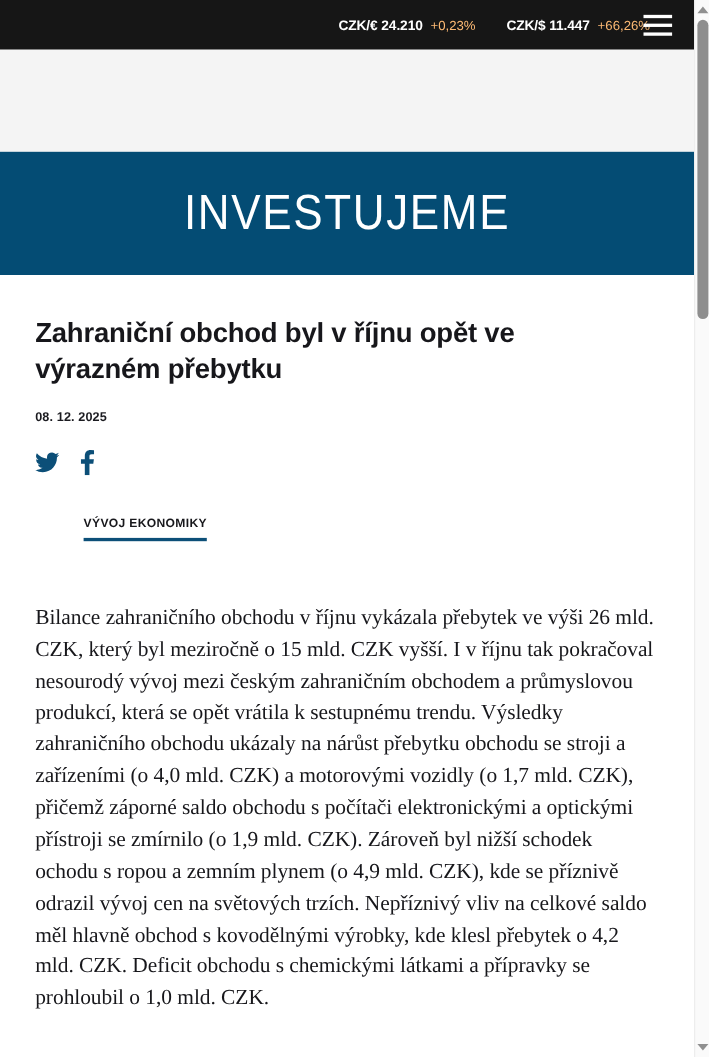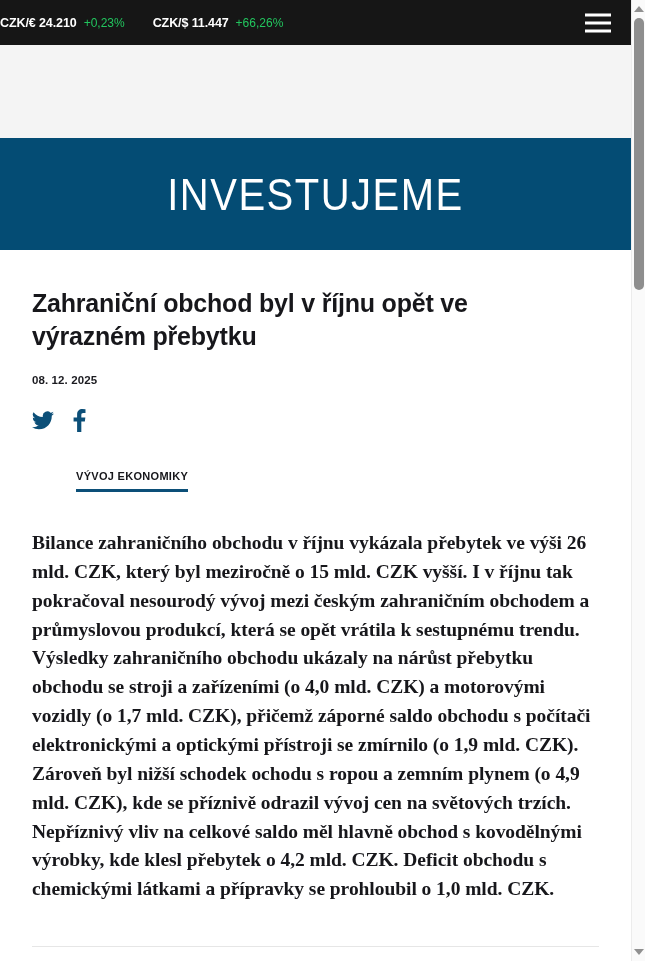--- a/index.html
+++ b/index.html
@@ -33,21 +33,21 @@
     overflow: hidden;
   }
 
   
   .ticker-bar {
     position: relative;
     height: 45px;
     background: #161616;
     display: flex;
     align-items: center;
-    justify-content: flex-start;
+    justify-content: flex-end;
   }
 
   .ticker-items {
     display: flex;
     align-items: center;
     gap: 28px;
     padding-right: 40px;
   }
 
   .ticker-item {
@@ -58,21 +58,21 @@
   }
 
   .ticker-pair {
     color: #ffffff;
     font-size: 12.5px;
     font-weight: bold;
     letter-spacing: -0.1px;
   }
 
   .ticker-change {
-    color: #22c55e;
+    color: #fdba74;
     font-size: 12px;
     font-weight: normal;
   }
 
   .hamburger {
     position: absolute;
     right: 20px;
     top: 50%;
     transform: translateY(-50%);
     width: 26px;
@@ -167,24 +167,24 @@
     cursor: pointer;
     margin-left: 44px;
   }
 
   .body-text {
     font-family: "Liberation Serif", serif;
     color: #17171b;
   }
 
   .para-lead {
-    margin-top: 37px;
+    margin-top: 56px;
     font-size: 19.5px;
     line-height: 1.48;
-    font-weight: bold;
+    font-weight: normal;
     letter-spacing: -0.05px;
   }
 
   .divider {
     margin-top: 42px;
     height: 1px;
     background: #e6e6e6;
     width: 100%;
   }
 

